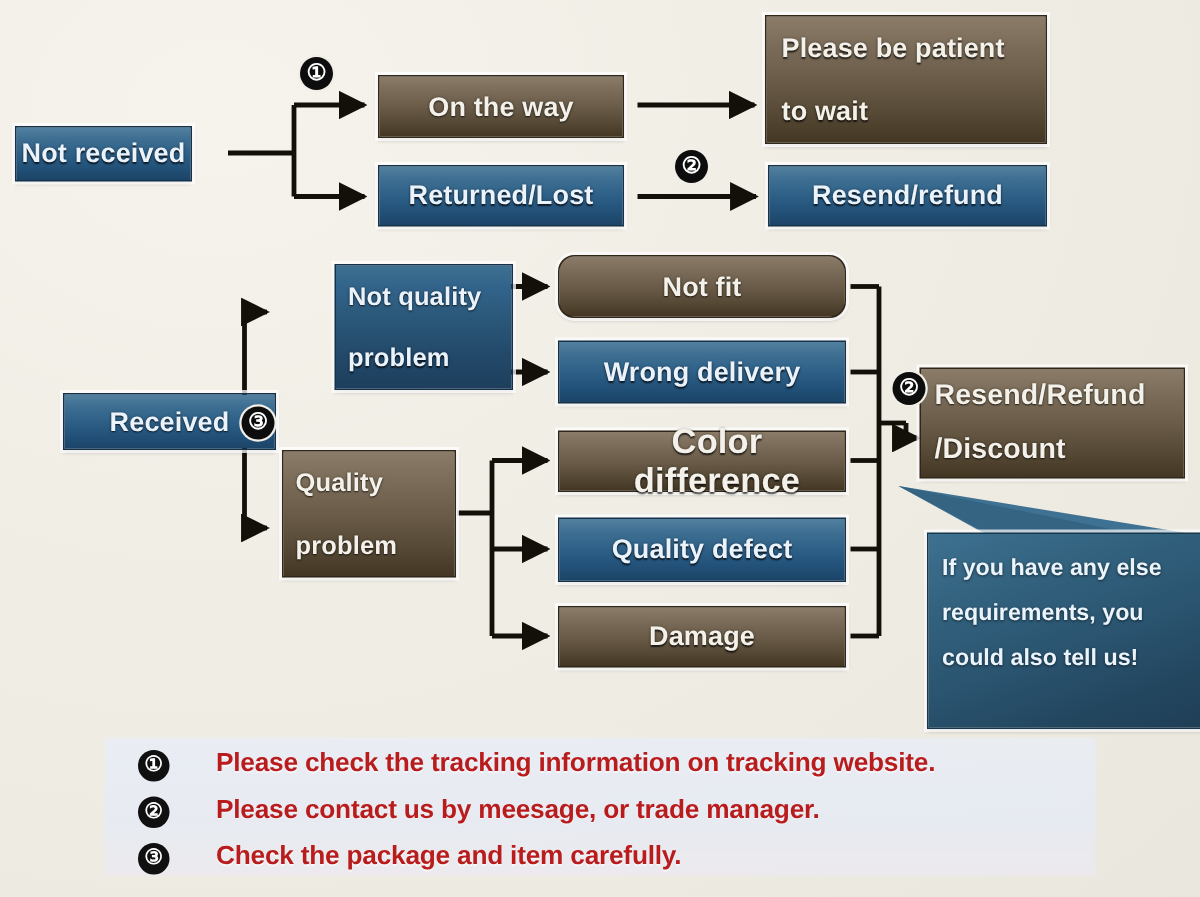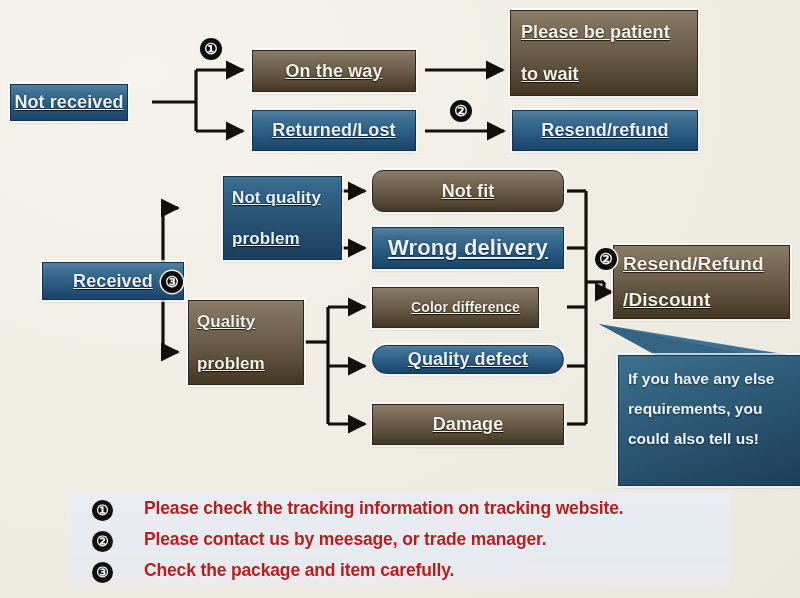--- a/index.html
+++ b/index.html
@@ -53,21 +53,21 @@
     justify-content: center;
     color: #f4f1ea;
     text-align: center;
     letter-spacing: .1px;
     text-shadow: 0 1px 1px rgba(0,0,0,.65), 0 0 2px rgba(0,0,0,.35);
     border: 1px solid rgba(30,24,16,.55);
     box-shadow:
       0 0 0 2px rgba(255,255,255,.75),
       0 1px 3px rgba(0,0,0,.28);
   }
-  .node .ln { display: block; line-height: 1.12; text-decoration: underline; }
+  .node .ln { display: block; line-height: 1.12; }
 
   .brown {
     background: linear-gradient(180deg,
       #8a7c68 0%, #7b6d59 22%, #6a5c48 50%, #554835 78%, #433724 100%);
     border-color: #2f2719;
   }
   .blue {
     background: linear-gradient(180deg,
       #53809f 0%, #3f7093 20%, #2f6188 48%, #23527a 74%, #1b4467 100%);
     border-color: #15324c;
@@ -244,29 +244,29 @@
   <div class="node brown" style="left:188px; top:300px; width:116px; height:85px; font-size:17px; font-weight:700;
               text-align:left; padding:0 8px; justify-content:space-around;">
     <span class="ln">Quality</span>
     <span class="ln">problem</span>
   </div>
 
   <div class="node brown" style="left:372px; top:170px; width:192px; height:42px; font-size:18px; font-weight:700;border-radius:11px;">
     <span class="ln">Not fit</span>
   </div>
 
-  <div class="node blue" style="left:372px; top:227px; width:192px; height:42px; font-size:22px; font-weight:700;">
+  <div class="node blue" style="left:372px; top:227px; width:192px; height:42px; font-size:18px; font-weight:700;">
     <span class="ln">Wrong delivery</span>
   </div>
 
-  <div class="node brown" style="left:372px; top:287px; width:167px; height:41px; font-size:14px; font-weight:700;padding-left:20px;">
+  <div class="node brown" style="left:372px; top:287px; width:192px; height:41px; font-size:23px; font-weight:700;padding-left:20px;">
     <span class="ln">Color difference</span>
   </div>
 
-  <div class="node blue" style="left:372px; top:345px; width:192px; height:29px; font-size:18px; font-weight:700;border-radius:15px;">
+  <div class="node blue" style="left:372px; top:345px; width:192px; height:43px; font-size:18px; font-weight:700;">
     <span class="ln">Quality defect</span>
   </div>
 
   <div class="node brown" style="left:372px; top:404px; width:192px; height:41px; font-size:18px; font-weight:700;text-align:center;">
     <span class="ln">Damage</span>
   </div>
 
   <div class="node brown" style="left:613px; top:245px; width:177px; height:74px; font-size:19px; font-weight:700;
               text-align:left; padding:0 9px; justify-content:space-around;">
     <span class="ln">Resend/Refund</span>

